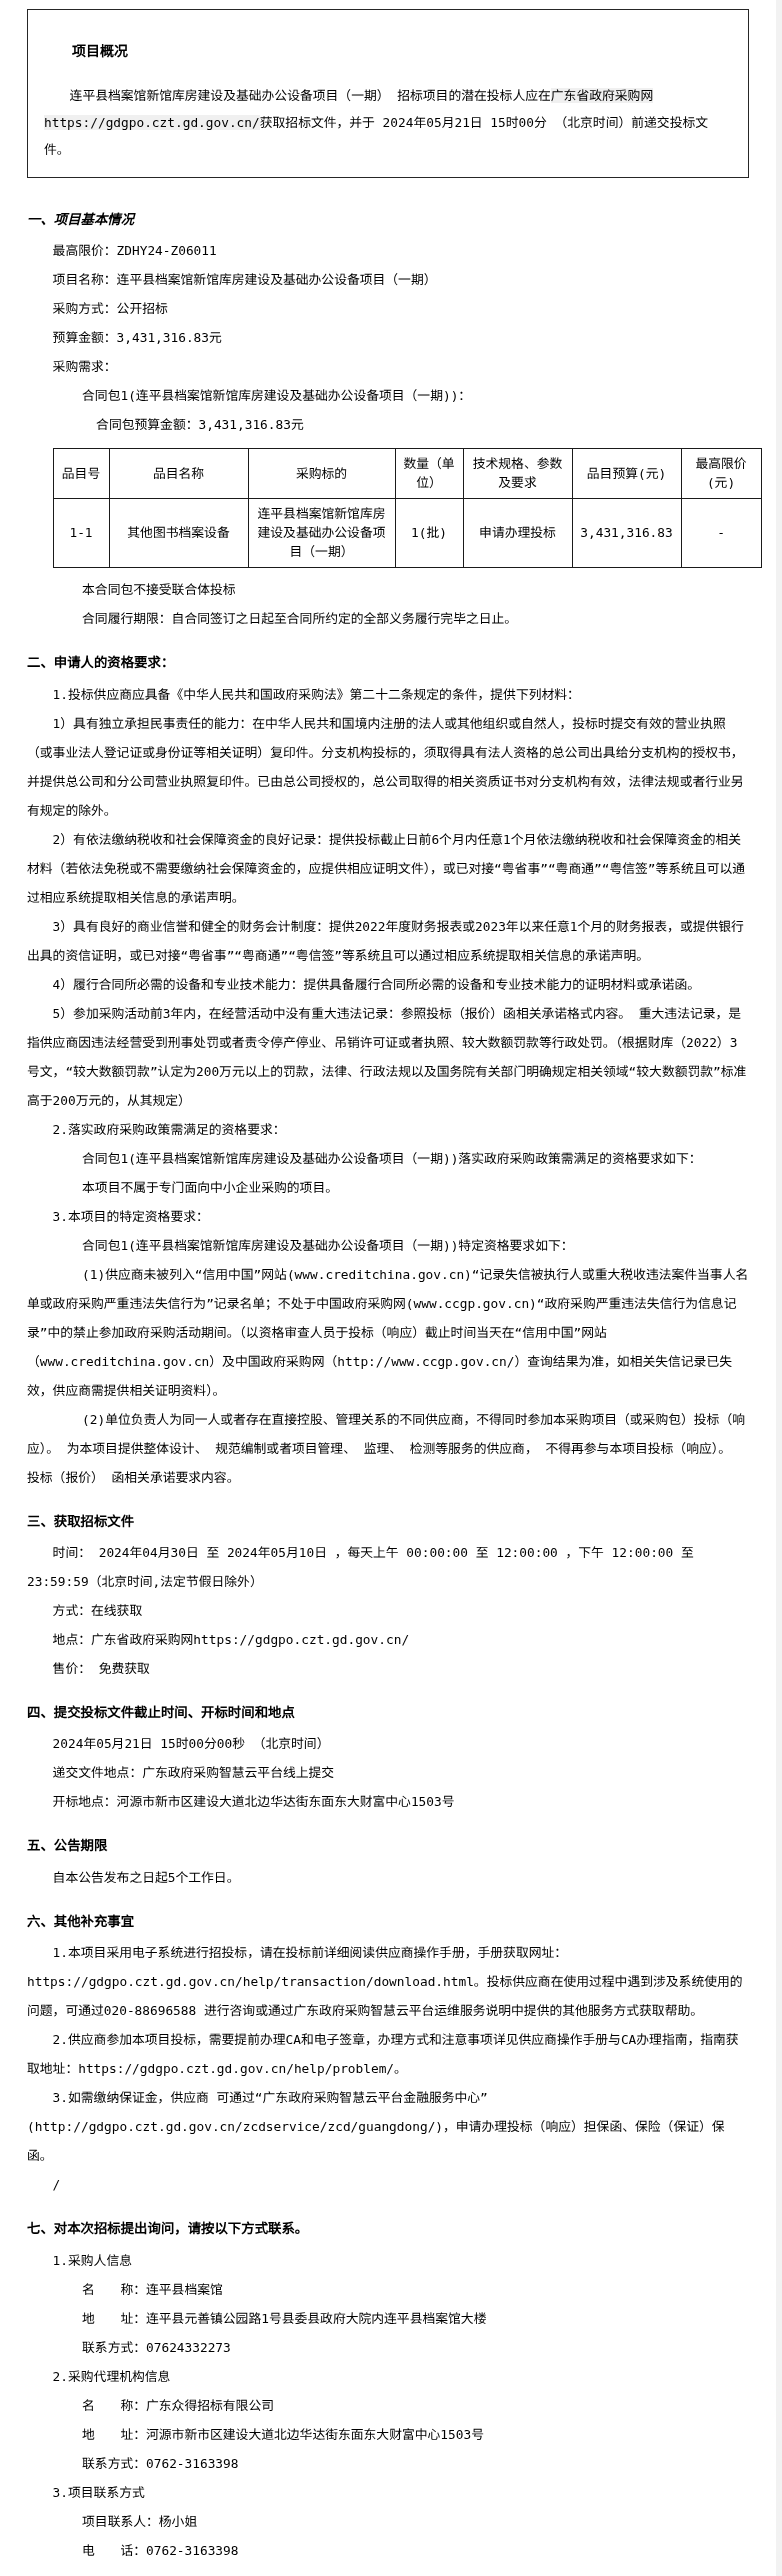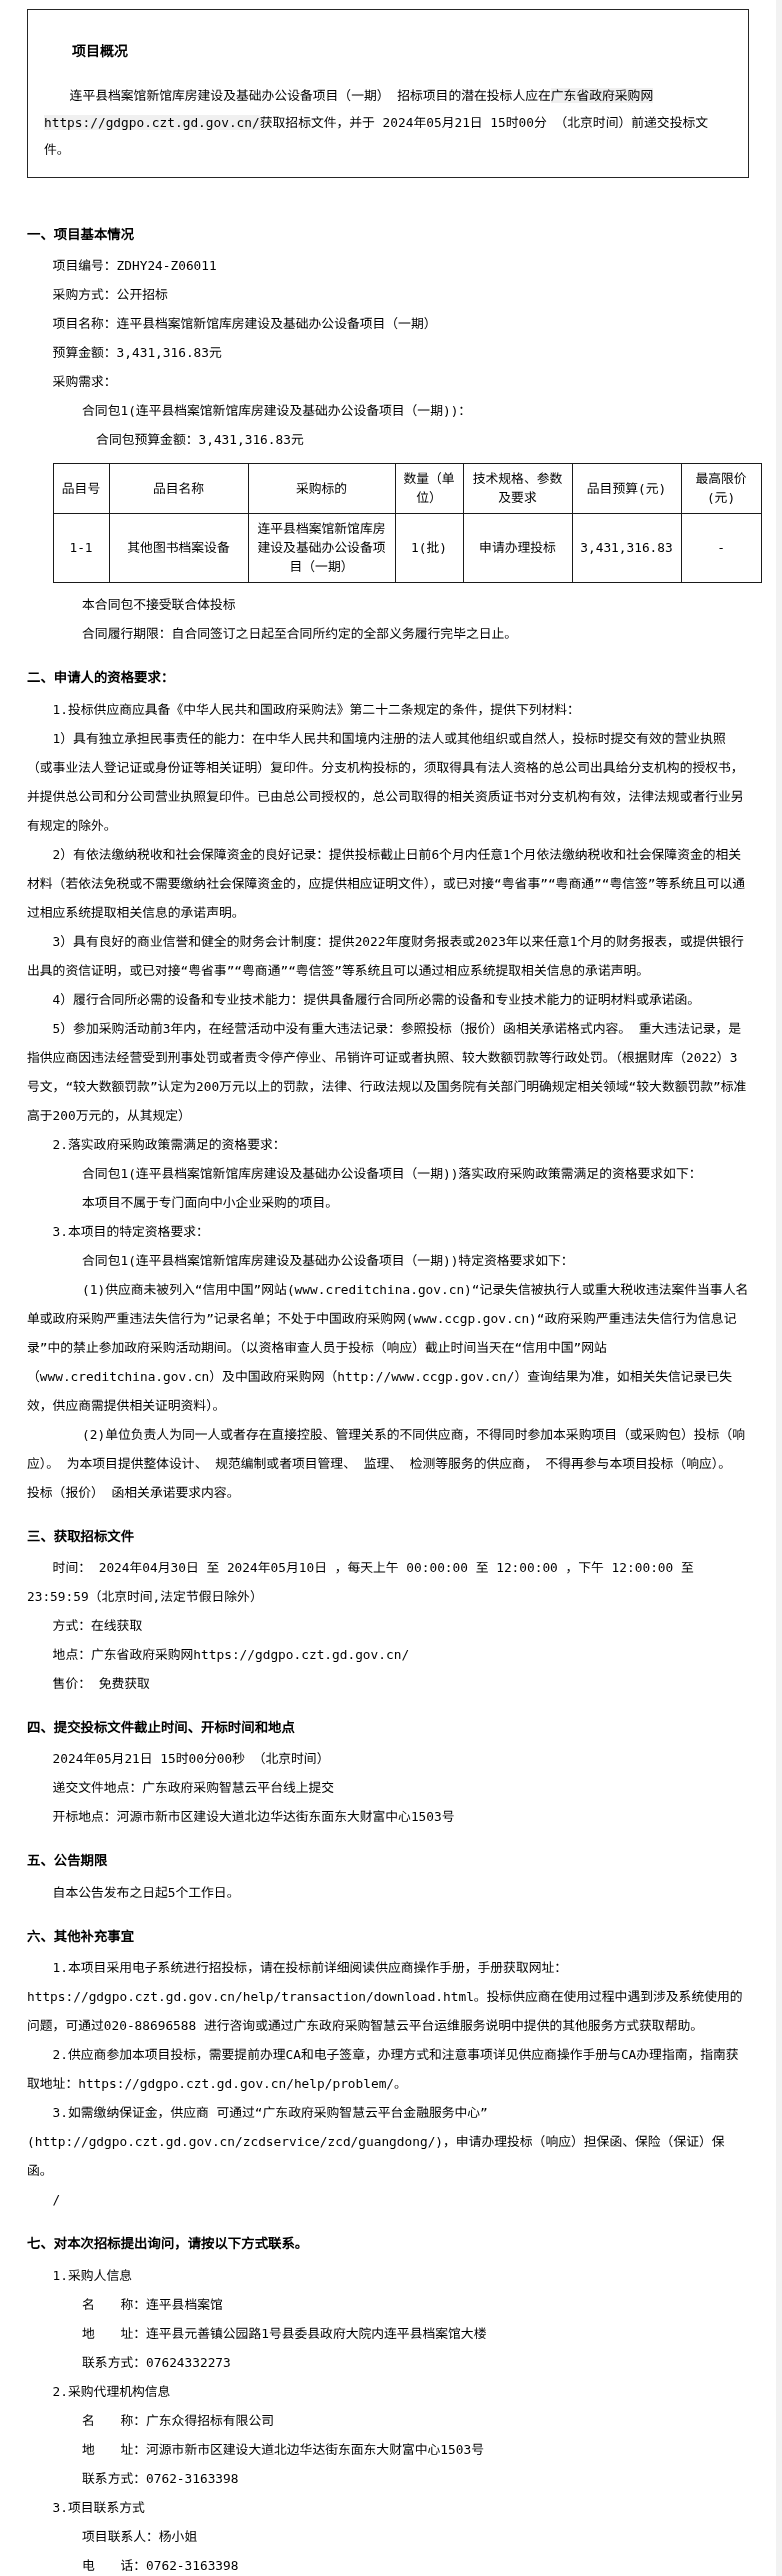--- a/index.html
+++ b/index.html
@@ -22,21 +22,21 @@
   .box-title{font-size:14px;font-weight:bold;line-height:25.5px;margin:0;}
   .box p{line-height:27px;margin:17px 0 0 0;text-indent:2em;}
   .hl{background:#f0f0f0;}
   
   h2.sec{
     font-size:13.4px;
     font-weight:bold;
     line-height:29px;
     margin:15px 0 2.4px 0;
   }
-  h2.sec-first{margin-top:42px;}
+  h2.sec-first{margin-top:27px;font-style:italic;}
   
   p.ln{margin:0;line-height:29px;}
   .in2{text-indent:2em;}
   .in4{text-indent:4.3em;}
   .in5{text-indent:5.4em;}
   
   table.items{
     border-collapse:collapse;
     width:709px;
     margin:8.5px 0 7.3px 25.5px;
@@ -67,23 +67,23 @@
 <body>
 
 <div class="page">
 
   <div class="box">
     <p class="box-title">项目概况</p>
     <p><span>连平县档案馆新馆库房建设及基础办公设备项目（一期） 招标项目的潜在投标人应在</span><span class="hl">广东省政府采购网https://gdgpo.czt.gd.gov.cn/</span><span>获取招标文件，并于 2024年05月21日 15时00分 （北京时间）前递交投标文件。</span></p>
   </div>
 
   <h2 class="sec sec-first">一、项目基本情况</h2>
-  <p class="ln in2">项目编号：ZDHY24-Z06011</p>
+  <p class="ln in2">最高限价：ZDHY24-Z06011</p>
+  <p class="ln in2">项目名称：连平县档案馆新馆库房建设及基础办公设备项目（一期）</p>
   <p class="ln in2">采购方式：公开招标</p>
-  <p class="ln in2">项目名称：连平县档案馆新馆库房建设及基础办公设备项目（一期）</p>
   <p class="ln in2">预算金额：3,431,316.83元</p>
   <p class="ln in2">采购需求：</p>
   <p class="ln in4">合同包1(连平县档案馆新馆库房建设及基础办公设备项目（一期))：</p>
   <p class="ln in5">合同包预算金额：3,431,316.83元</p>
 
   <table class="items">
     <colgroup>
       <col style="width:56px">
         <col style="width:139px">
         <col style="width:147px">

